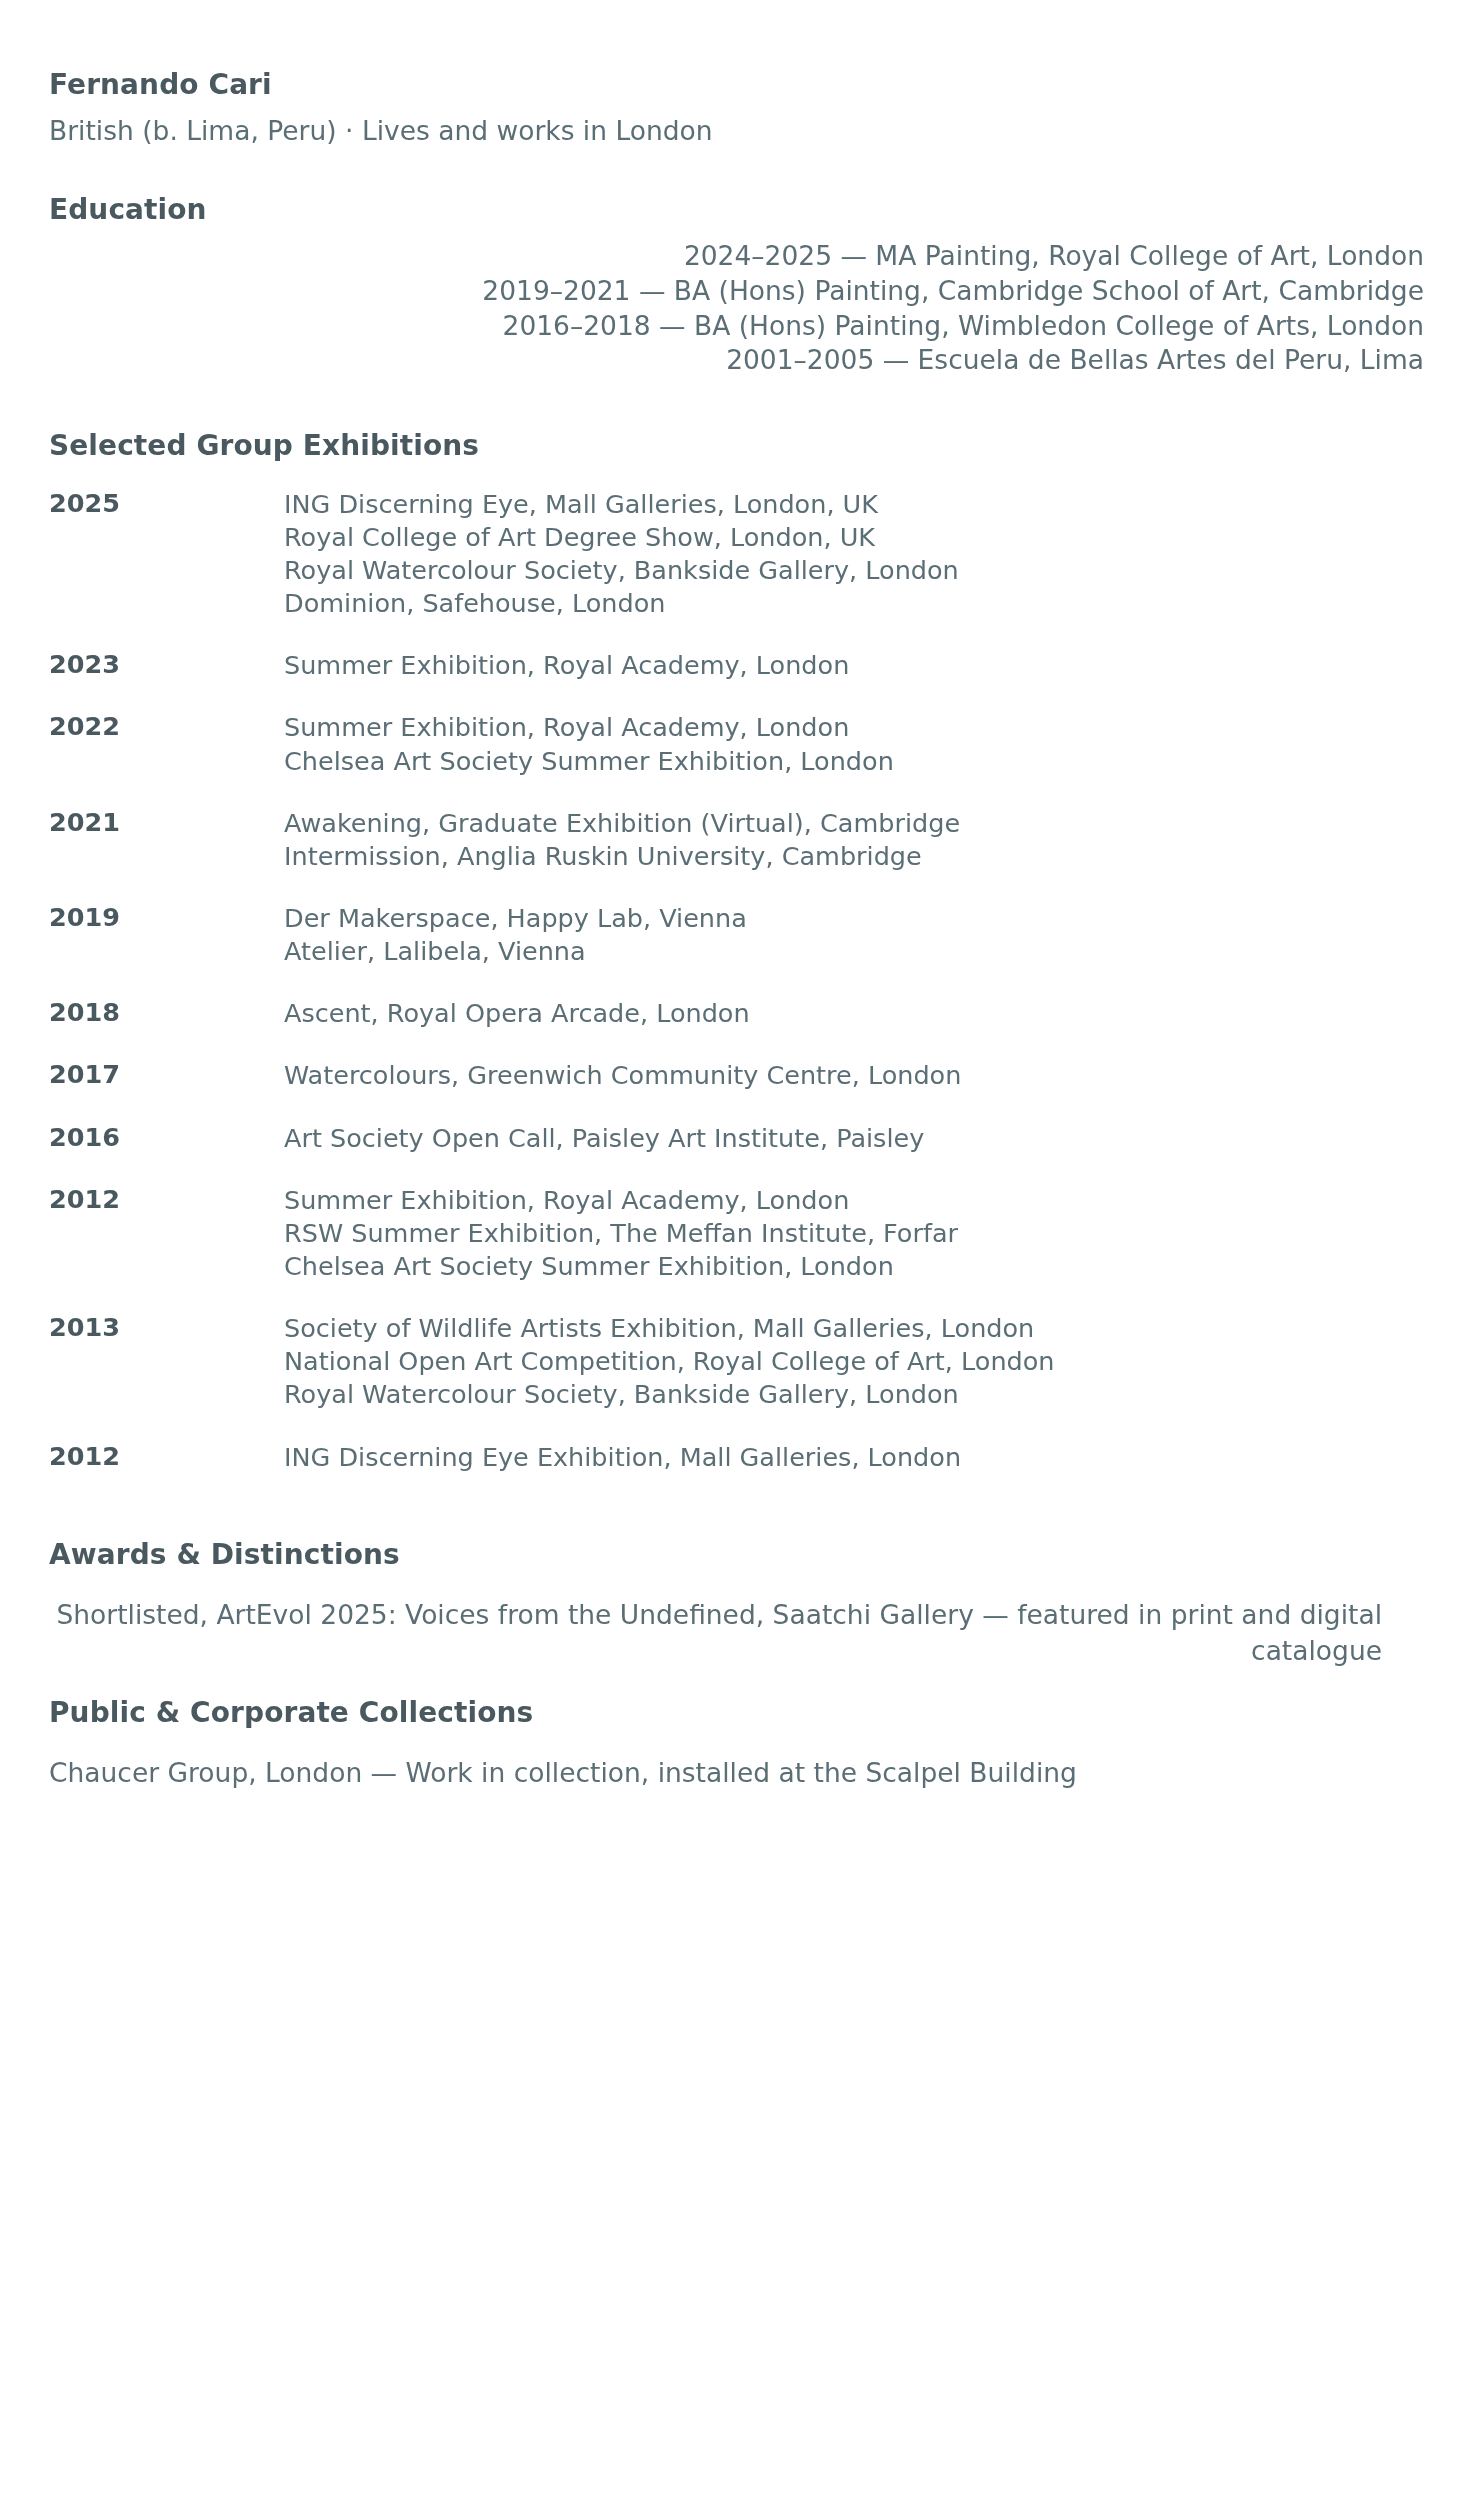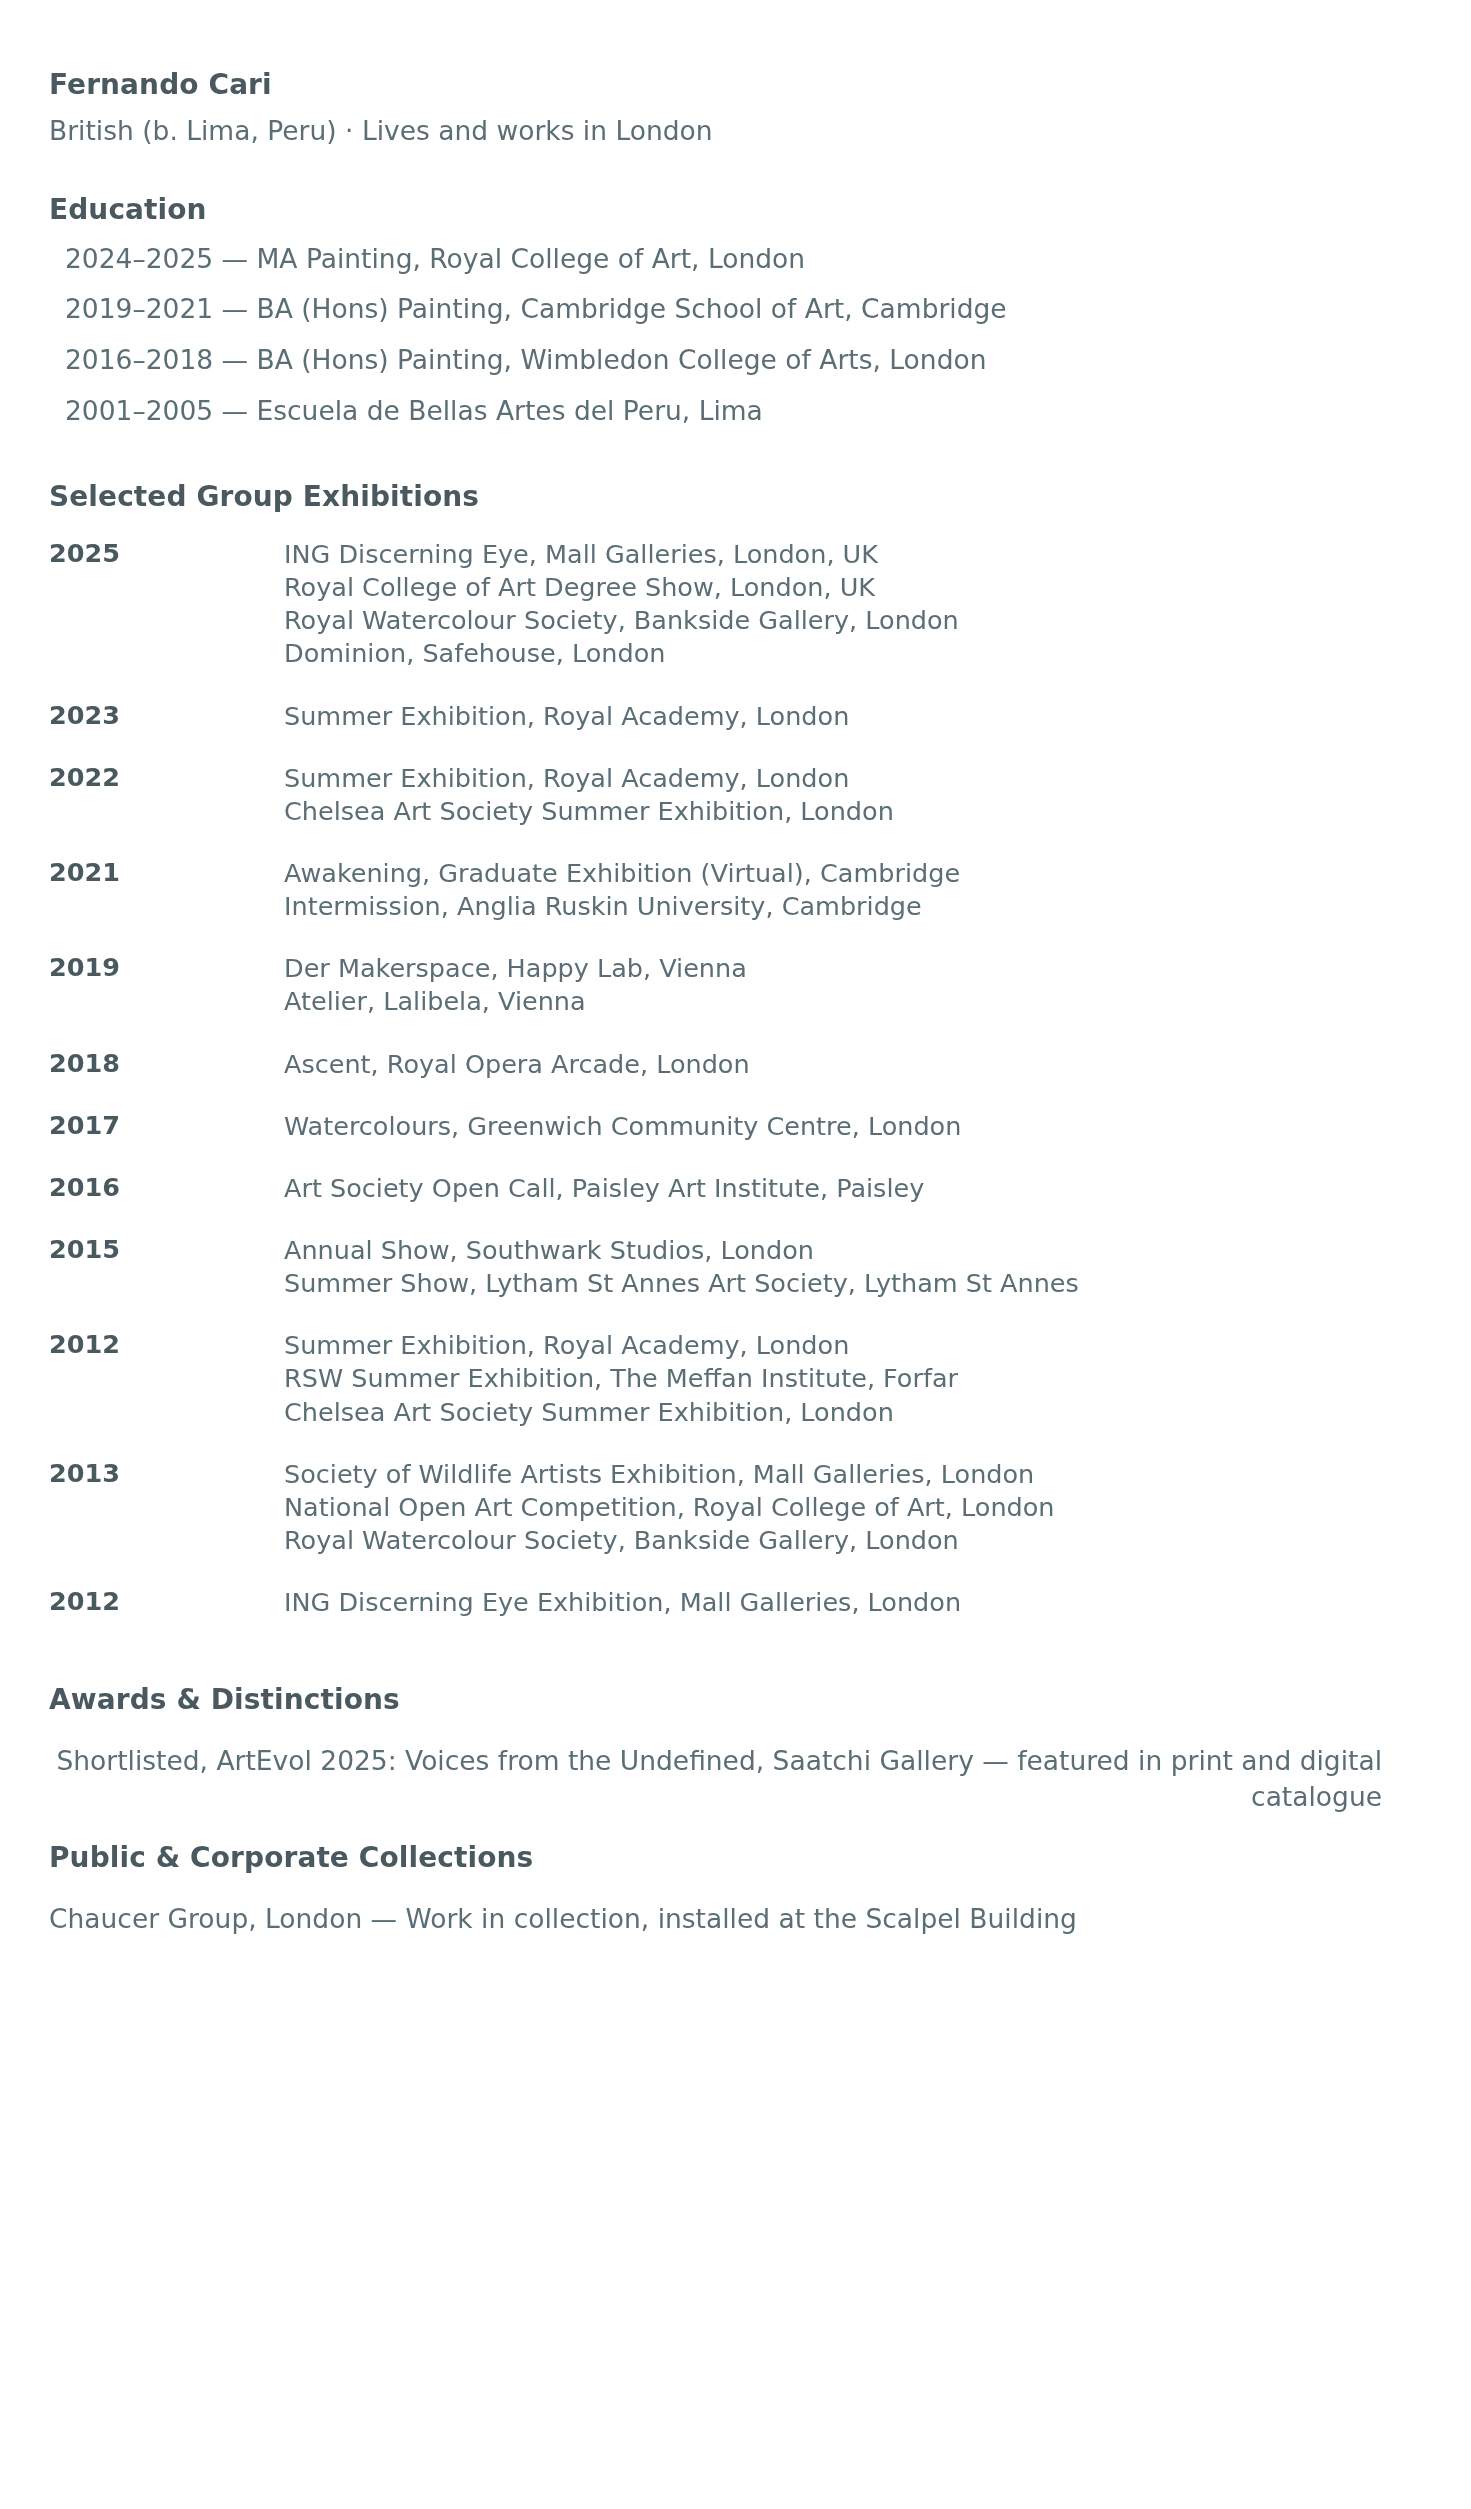--- a/index.html
+++ b/index.html
@@ -36,22 +36,23 @@
     font-size: 28px;
     font-weight: bold;
     color: #49595f;
     margin: 0 0 13.7px 0;
     letter-spacing: 0.1px;
   }
   .line {
     font-size: 26.5px;
     color: #5b6e76;
     line-height: 1.31;
-    margin: 16px;
+    margin: 0;
     font-weight: normal;
+    text-align: right;
   }
   .block-edu {
     margin-bottom: 51px;
   }
   .section-heading.exhibitions {
     margin-bottom: 25.5px;
   }
   .exh-table {
     border-collapse: collapse;
     width: 100%;
@@ -165,27 +166,20 @@
             <span class="exh-item">Watercolours, Greenwich Community Centre, London</span>
           </td>
         </tr>
         <tr>
           <td class="exh-year">2016</td>
           <td class="exh-items">
             <span class="exh-item">Art Society Open Call, Paisley Art Institute, Paisley</span>
           </td>
         </tr>
         <tr>
-          <td class="exh-year">2015</td>
-          <td class="exh-items">
-            <span class="exh-item">Annual Show, Southwark Studios, London</span>
-            <span class="exh-item">Summer Show, Lytham St Annes Art Society, Lytham St Annes</span>
-          </td>
-        </tr>
-        <tr>
           <td class="exh-year">2012</td>
           <td class="exh-items">
             <span class="exh-item">Summer Exhibition, Royal Academy, London</span>
             <span class="exh-item">RSW Summer Exhibition, The Meffan Institute, Forfar</span>
             <span class="exh-item">Chelsea Art Society Summer Exhibition, London</span>
           </td>
         </tr>
         <tr>
           <td class="exh-year">2013</td>
           <td class="exh-items">

